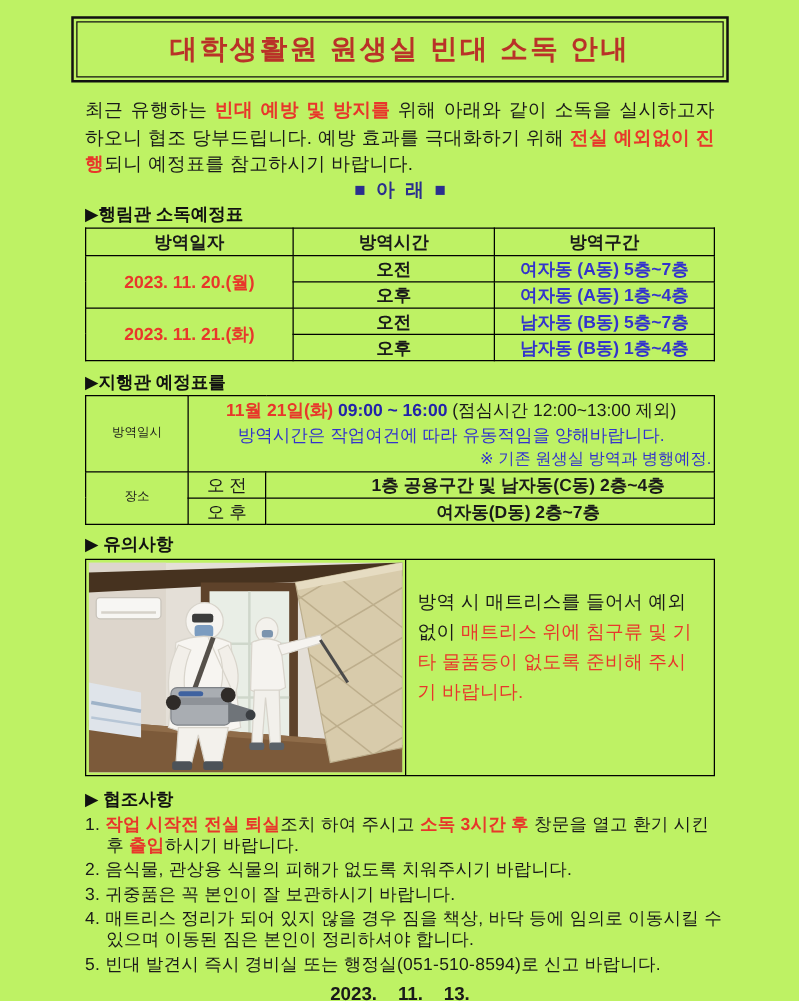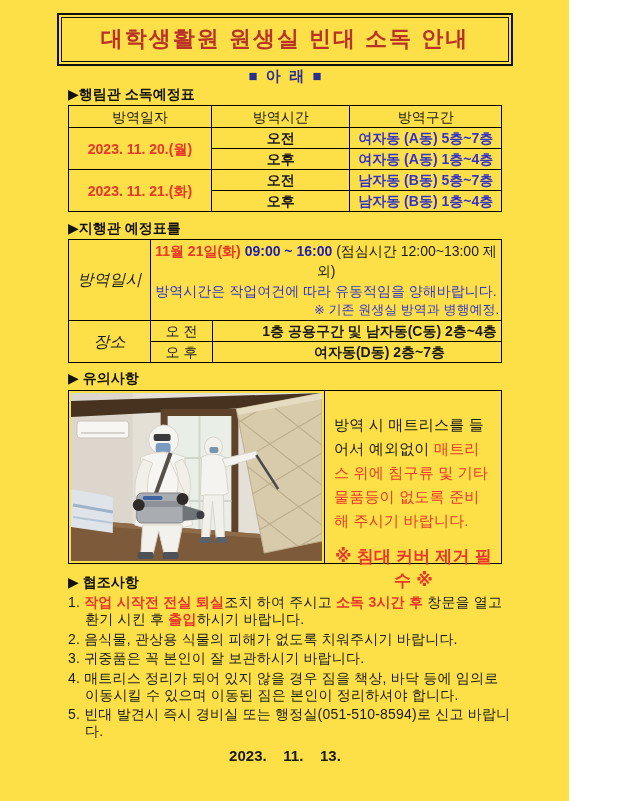--- a/index.html
+++ b/index.html
@@ -6,22 +6,22 @@
     --title-red:#b93228;
     --red:#e8372b;
     --blue:#3333cc;
     --navy:#2b2f8e;
     --time-blue:#2222aa;
   }
   *{margin:0;padding:0;box-sizing:border-box;}
   html,body{background:#fff;}
   .page{
     position:relative;
-    width:569px;height:801px;
-    background:#fde047;
+    width:639px;height:801px;
+    background:#bef264;
     font-family:"Liberation Sans","DejaVu Sans",sans-serif;
     color:#1a1a1a;
     padding:13px 56px 0 57px;
     overflow:hidden;
   }
   
   .title-box{
     border:2px solid #111;
     padding:2px;
   }
@@ -72,27 +72,27 @@
   }
   td,th{
     border:1px solid #000;
     text-align:center;
     vertical-align:middle;
     font-size:14px;
     padding:0 2px;
     line-height:20px;
   }
   .t1{border:1.5px solid #000;}
-  .t1 th{font-weight:normal;height:22px;margin-top:39px;}
+  .t1 th{font-weight:bold;height:22px;margin-top:39px;}
   .t1 td{height:21px;}
   .t1 .date-cell{color:var(--red);font-weight:bold;}
   .t1 .zone-cell{color:var(--blue);font-weight:bold;}
   .t1 .time-cell{font-weight:bold;}
   .t2{border:1.5px solid #000;}
-  .t2 .label-cell{font-size:16px;font-style:italic;}
+  .t2 .label-cell{font-size:10px;}
   .t2 .dt-cell{padding:1px 2px;margin-top:36px;}
   .t2 .dt-line1{font-size:14px;line-height:20px;}
   .t2 .dt-line1 .d-red{color:var(--red);font-weight:bold;}
   .t2 .dt-line1 .d-blue{color:var(--time-blue);font-weight:bold;}
   .t2 .dt-line2{font-size:14px;line-height:20px;color:var(--blue);}
   .t2 .dt-line3{font-size:13px;line-height:18px;color:var(--blue);text-align:right;}
   .t2 .place-cell{font-weight:bold;padding-left:47px;}
   
   .notice-box{
     display:flex;
@@ -148,20 +148,21 @@
 <body>
 
 <div class="page">
 
   <div class="title-box">
     <div class="title-inner">
       <h1>대학생활원 원생실 빈대 소독 안내</h1>
     </div>
   </div>
 
+  <p class="intro"><span>최근 유행하는 </span><span class="red">빈대 예방 및 방지를</span><span> 위해 아래와 같이 소독을 실시하고자 하오니 협조 당부드립니다. 예방 효과를 극대화하기 위해 </span><span class="red">전실 예외없이 진행</span><span>되니 예정표를 참고하시기 바랍니다.</span></p>
   <div class="below-marker">■  아  래  ■</div>
 
   <div class="sec-heading first">▶행림관 소독예정표</div>
   <table class="t1">
     <colgroup>
         <col style="width:33%">
         <col style="width:32%">
         <col style="width:35%">
       </colgroup>
     <tbody>
@@ -298,21 +299,20 @@
           <circle cx="112" cy="106" r="6" fill="#2f2b28"></circle>
 
           <path d="M72,132 L70,162 L82,163 L88,138 L94,163 L106,162 L112,132 Z" fill="#f3f1ec" stroke="#d9d5cc" stroke-width="1"></path>
           <rect x="67" y="159" width="16" height="7" rx="2" fill="#4c5258"></rect>
           <rect x="92" y="159" width="16" height="7" rx="2" fill="#4c5258"></rect>
         </g>
       </svg>
     </div>
     <div class="notice-text-cell">
       <span class="plain">방역 시 매트리스를 들어서 예외없이 </span><span class="warn">매트리스 위에 침구류 및 기타 물품등이 없도록 준비해 주시기 바랍니다.</span>
-      <div class="notice-highlight">※ 침대 커버 제거 필수 ※</div>
     </div>
   </div>
 
   <div class="sec-heading" style="margin-top:11px;">▶ 협조사항</div>
   <div class="coop-list">
     <div class="coop-item"><span>1. </span><span class="rb">작업 시작전 전실 퇴실</span><span>조치 하여 주시고 </span><span class="rb">소독 3시간 후</span><span> 창문을 열고 환기 시킨 후 </span><span class="rb">출입</span><span>하시기 바랍니다.</span></div>
     <div class="coop-item"><span>2. </span><span>음식물, 관상용 식물의 피해가 없도록 치워주시기 바랍니다.</span></div>
     <div class="coop-item"><span>3. </span><span>귀중품은 꼭 본인이 잘 보관하시기 바랍니다.</span></div>
     <div class="coop-item"><span>4. </span><span>매트리스 정리가 되어 있지 않을 경우 짐을 책상, 바닥 등에 임의로 이동시킬 수 있으며 이동된 짐은 본인이 정리하셔야 합니다.</span></div>
     <div class="coop-item"><span>5. </span><span>빈대 발견시 즉시 경비실 또는 행정실(051-510-8594)로 신고 바랍니다.</span></div>

